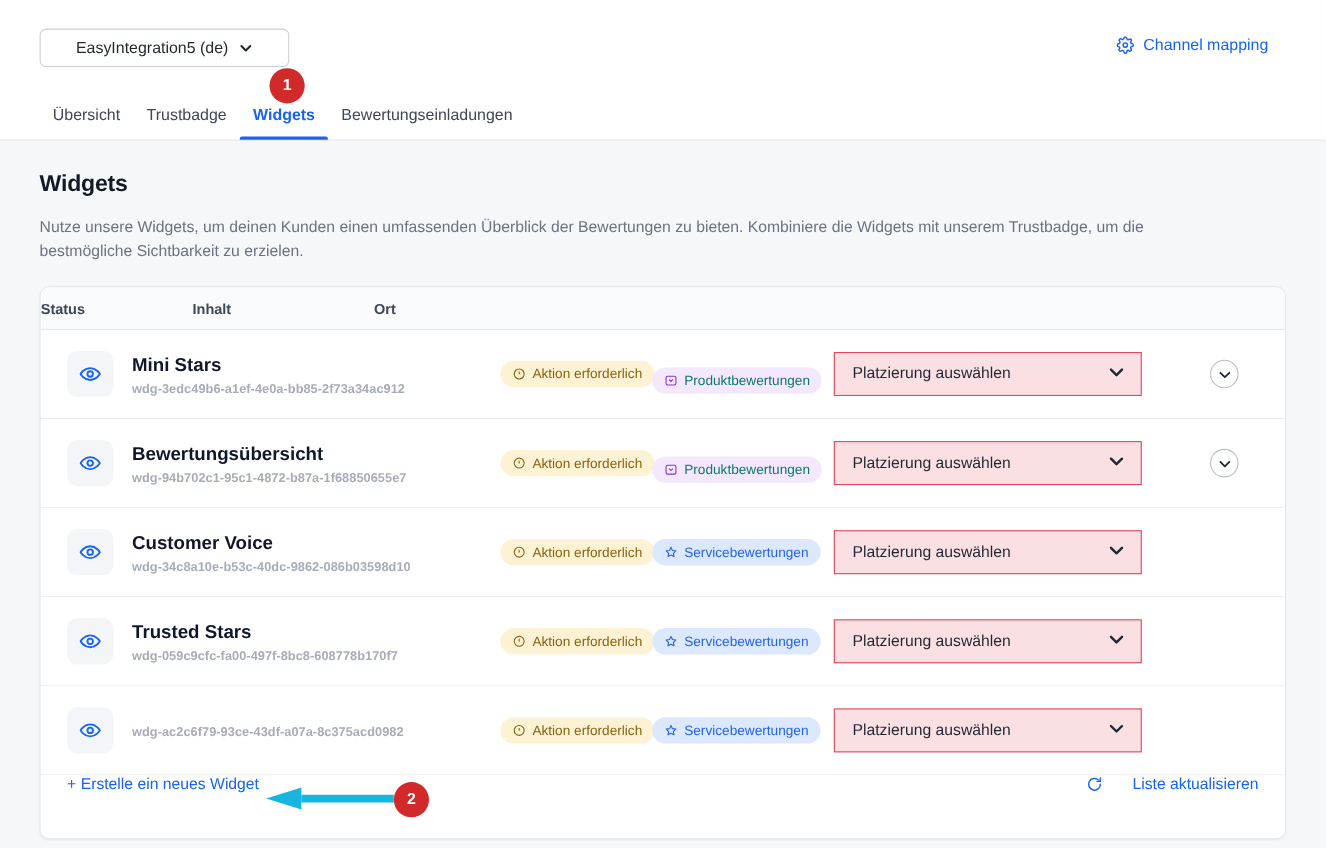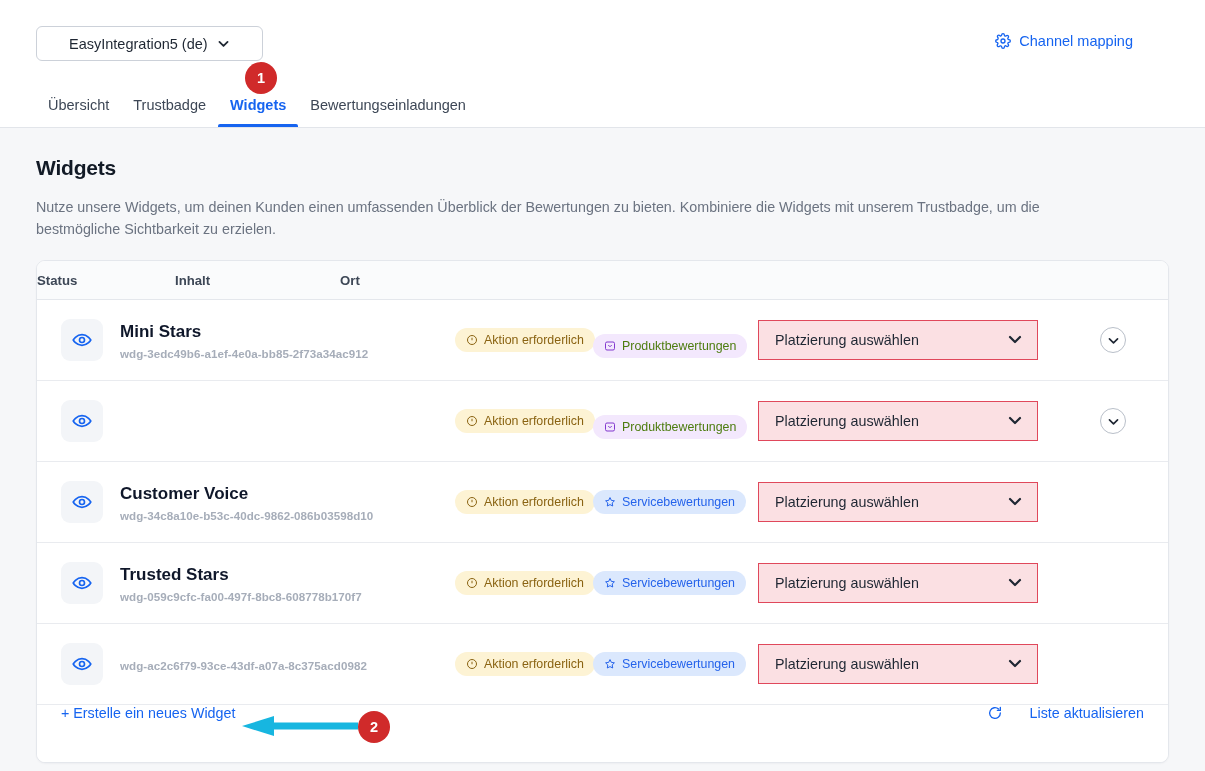--- a/index.html
+++ b/index.html
@@ -29,21 +29,21 @@
     background: #fff;
     font-size: 14.5px;
     color: #1f2733;
     cursor: pointer;
     white-space: nowrap;
   }
   .chev-sm { display: inline-block; line-height: 0; }
   .chev-sm svg { display: block; }
 
   .channel-mapping {
-    position: absolute; right: 72px; top: 33px;
+    position: absolute; right: 52px; top: 33px;
     display: flex; align-items: center; gap: 8px;
     color: #1664f0; font-size: 14.5px; cursor: pointer;
     white-space: nowrap;
   }
   .channel-mapping .gear { line-height: 0; }
 
   .tabs {
     position: absolute; left: 36px; bottom: 0;
     display: flex; align-items: flex-end; gap: 0; margin-top: 46px;
   }
@@ -132,21 +132,21 @@
   .ecell { flex: 1; display: flex; align-items: center; justify-content: center; }
 
   .badge {
     display: inline-flex; align-items: center; gap: 6px;
     height: 24px; padding: 0 11px;
     border-radius: 12px;
     font-size: 12.4px;
     white-space: nowrap;
   }
   .badge-warn    { background: #fdf3d4; color: #8a6312; }
-  .badge-product { background: #f3e8fd; color: #4d7c0f; margin-top: 12px; }
+  .badge-product { background: #f3e8fd; color: #0f766e; margin-top: 12px; }
   .badge-service { background: #dbe8fd; color: #2563eb; }
   .badge svg { display: block; }
 
   .placement {
     width: 280px; height: 40px;
     border: 1px solid #e0485b;
     background: #fbe0e3;
     border-radius: 0;
     display: flex; align-items: center; justify-content: space-between;
     padding: 0 14px 0 16px;
@@ -297,20 +297,24 @@
       </div>
 
       <div class="row">
         <div class="wcell">
           <div class="eyebox">
             <svg width="20" height="20" viewBox="0 0 24 24" fill="none" stroke="#1664f0" stroke-width="2">
                 <path d="M1.5 12S5 5.5 12 5.5 22.5 12 22.5 12 19 18.5 12 18.5 1.5 12 1.5 12z"></path>
                 <circle cx="12" cy="12" r="3"></circle>
               </svg>
           </div>
+          <div>
+            <div class="wname">Bewertungsübersicht</div>
+            <div class="wid">wdg-94b702c1-95c1-4872-b87a-1f68850655e7</div>
+          </div>
         </div>
         <div class="scell">
           <span class="badge badge-warn">
             <span>
                 <svg width="12" height="12" viewBox="0 0 24 24" fill="none" stroke="#8a6312" stroke-width="2">
                   <circle cx="12" cy="12" r="9"></circle>
                   <path d="M12 7.5v5M12 16.2v.1"></path>
                 </svg>
               </span>
             <span>Aktion erforderlich</span>

